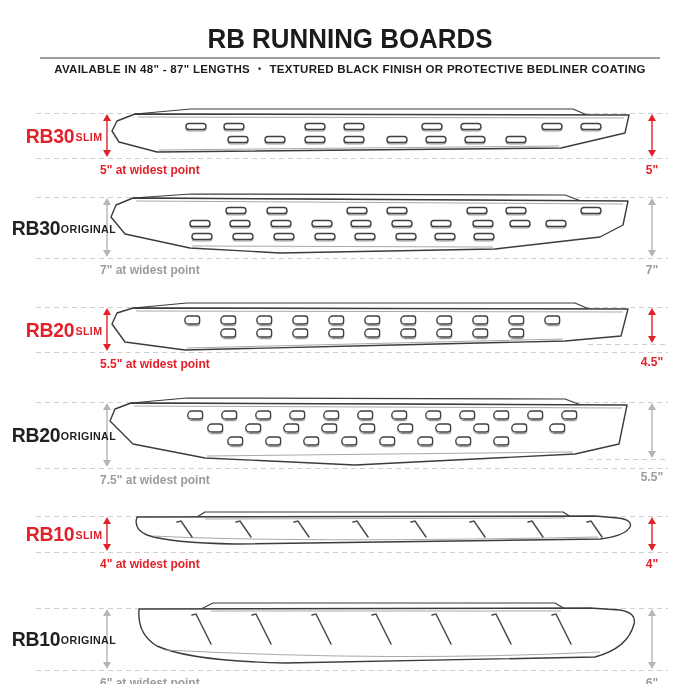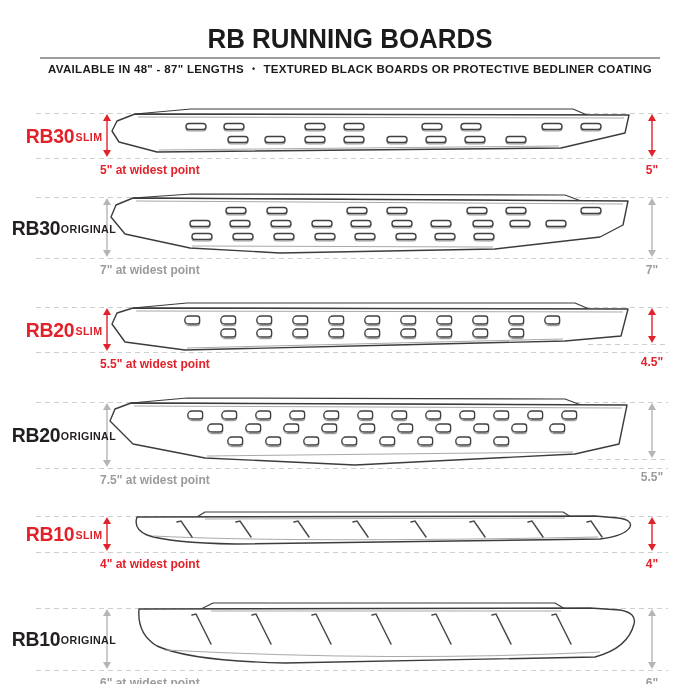--- a/index.html
+++ b/index.html
@@ -44,21 +44,21 @@
   .slash{fill:none;stroke:#4a4a4a;stroke-width:1.5;stroke-linecap:round;}
 </style>
 </head>
 <body>
 
 <div id="stage">
 
   <div class="title">RB RUNNING BOARDS</div>
   <div class="title-rule"></div>
   <div class="subtitle">
-    <span>AVAILABLE IN 48" - 87" LENGTHS</span><span class="sep">•</span><span>TEXTURED BLACK BOARDS OR PROTECTIVE BEDLINER COATING</span>
+    <span>AVAILABLE IN 48" - 87" LENGTHS</span><span class="sep">•</span><span>TEXTURED BLACK FINISH OR PROTECTIVE BEDLINER COATING</span>
   </div>
 
   <div class="dash" style="top:113px"></div>
   <div class="dash" style="top:158px"></div>
   <div class="label-block red" style="top:113px;height:45px">
     <div class="model">RB30</div>
     <div class="variant">SLIM</div>
   </div>
   <svg class="arrow" style="top:114px;left:101px;height:43px" viewBox="0 0 12 43">
       <line x1="6" y1="5" x2="6" y2="38" stroke="#e2222a" stroke-width="1.4"></line>

